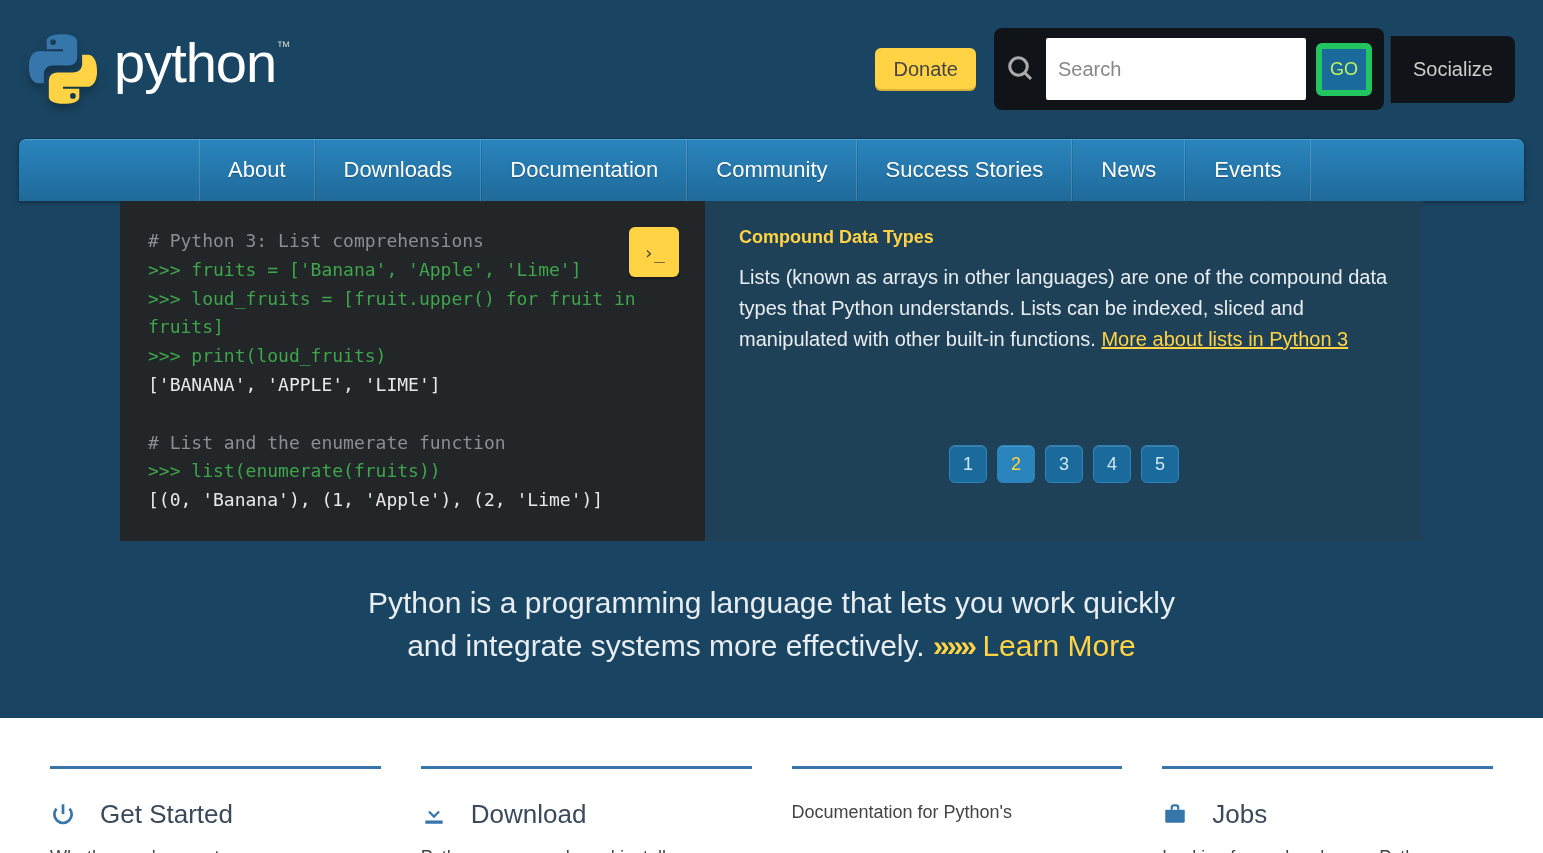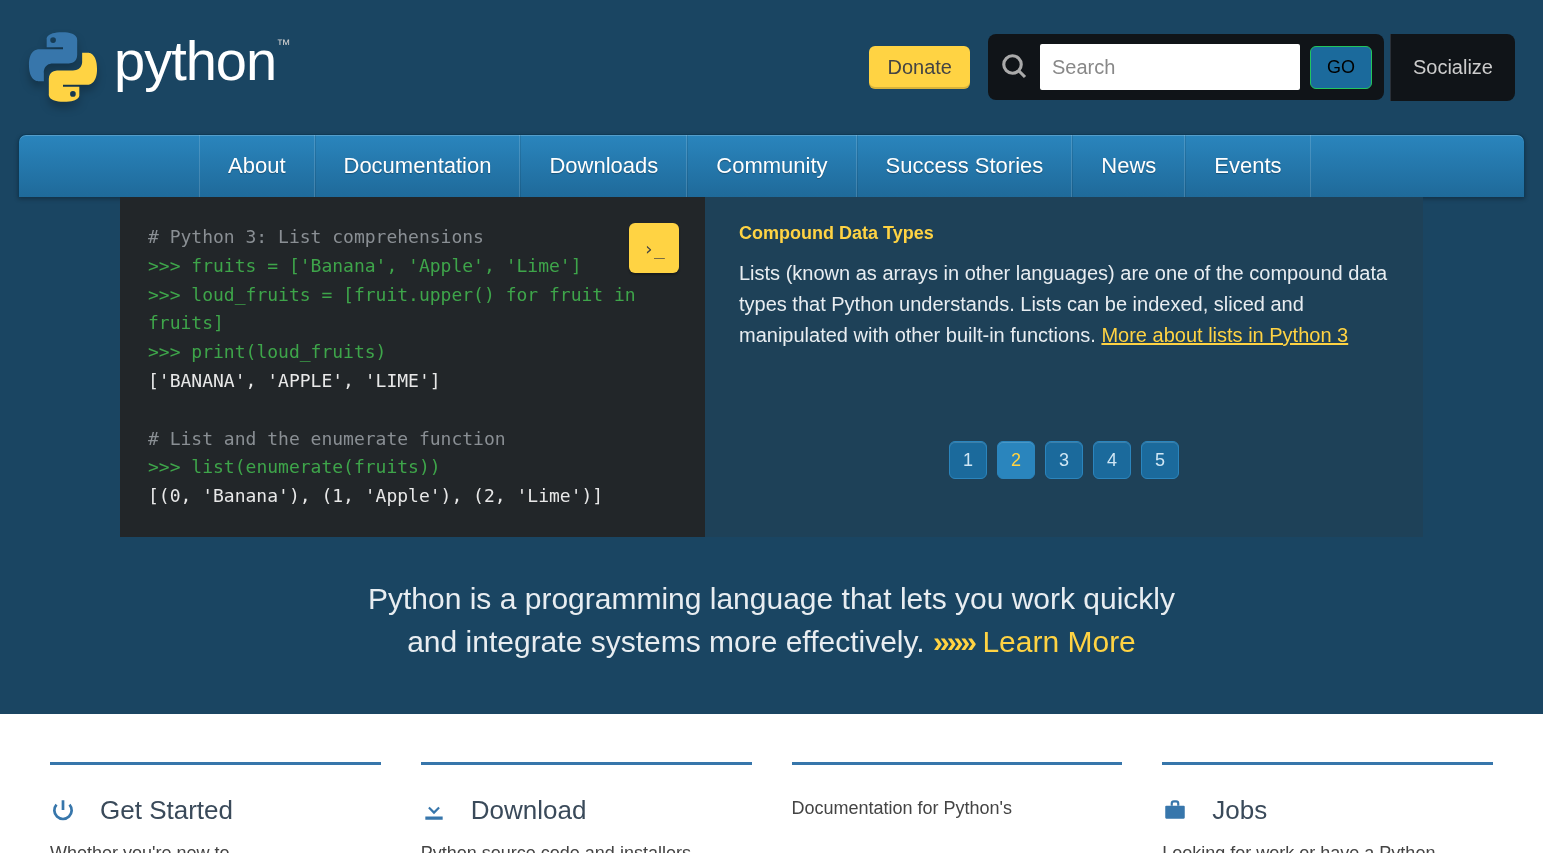--- a/index.html
+++ b/index.html
@@ -56,34 +56,34 @@
   display: flex;
   align-items: center;
   background: #101418;
   border-radius: 8px;
   padding: 10px 12px;
   gap: 10px;
 }
 .search-icon svg { display: block; }
 .search-input {
   width: 260px;
-  height: 46px;
+  height: 62px;
   font-size: 20px;
   padding: 0 12px;
   border: none;
   border-radius: 2px;
   background: #fff;
   color: #15803d;
 }
 .search-input::placeholder { color: #888; }
 .go-btn {
   background: #1b6a9c;
-  color: #000000;
-  border: 1px solid #22c55e;
-  padding: 10px 16px;
+  color: #bef264;
+  border: 6px solid #22c55e;
+  padding: 10px 8px;
   font-size: 18px;
   border-radius: 6px;
   cursor: pointer;
 }
 .socialize {
   background: #101418;
   color: #ccc;
   padding: 22px 22px;
   border-radius: 0 8px 8px 0;
   font-size: 20px;
@@ -256,22 +256,22 @@
         </span>
         <input class="search-input" placeholder="Search" style="">
         <button class="go-btn">GO</button>
       </div>
       <div class="socialize">Socialize</div>
     </div>
   </div>
 
   <div class="nav">
     <div class="nav-item">About</div>
+    <div class="nav-item">Downloads</div>
     <div class="nav-item">Documentation</div>
-    <div class="nav-item">Downloads</div>
     <div class="nav-item">Community</div>
     <div class="nav-item">Success Stories</div>
     <div class="nav-item">News</div>
     <div class="nav-item">Events</div>
   </div>
 
   <div class="hero">
     <div class="code-panel">
       <div class="launch-btn">›_</div>
       <div class="code"><span class="c-comment"># Python 3: List comprehensions</span>

